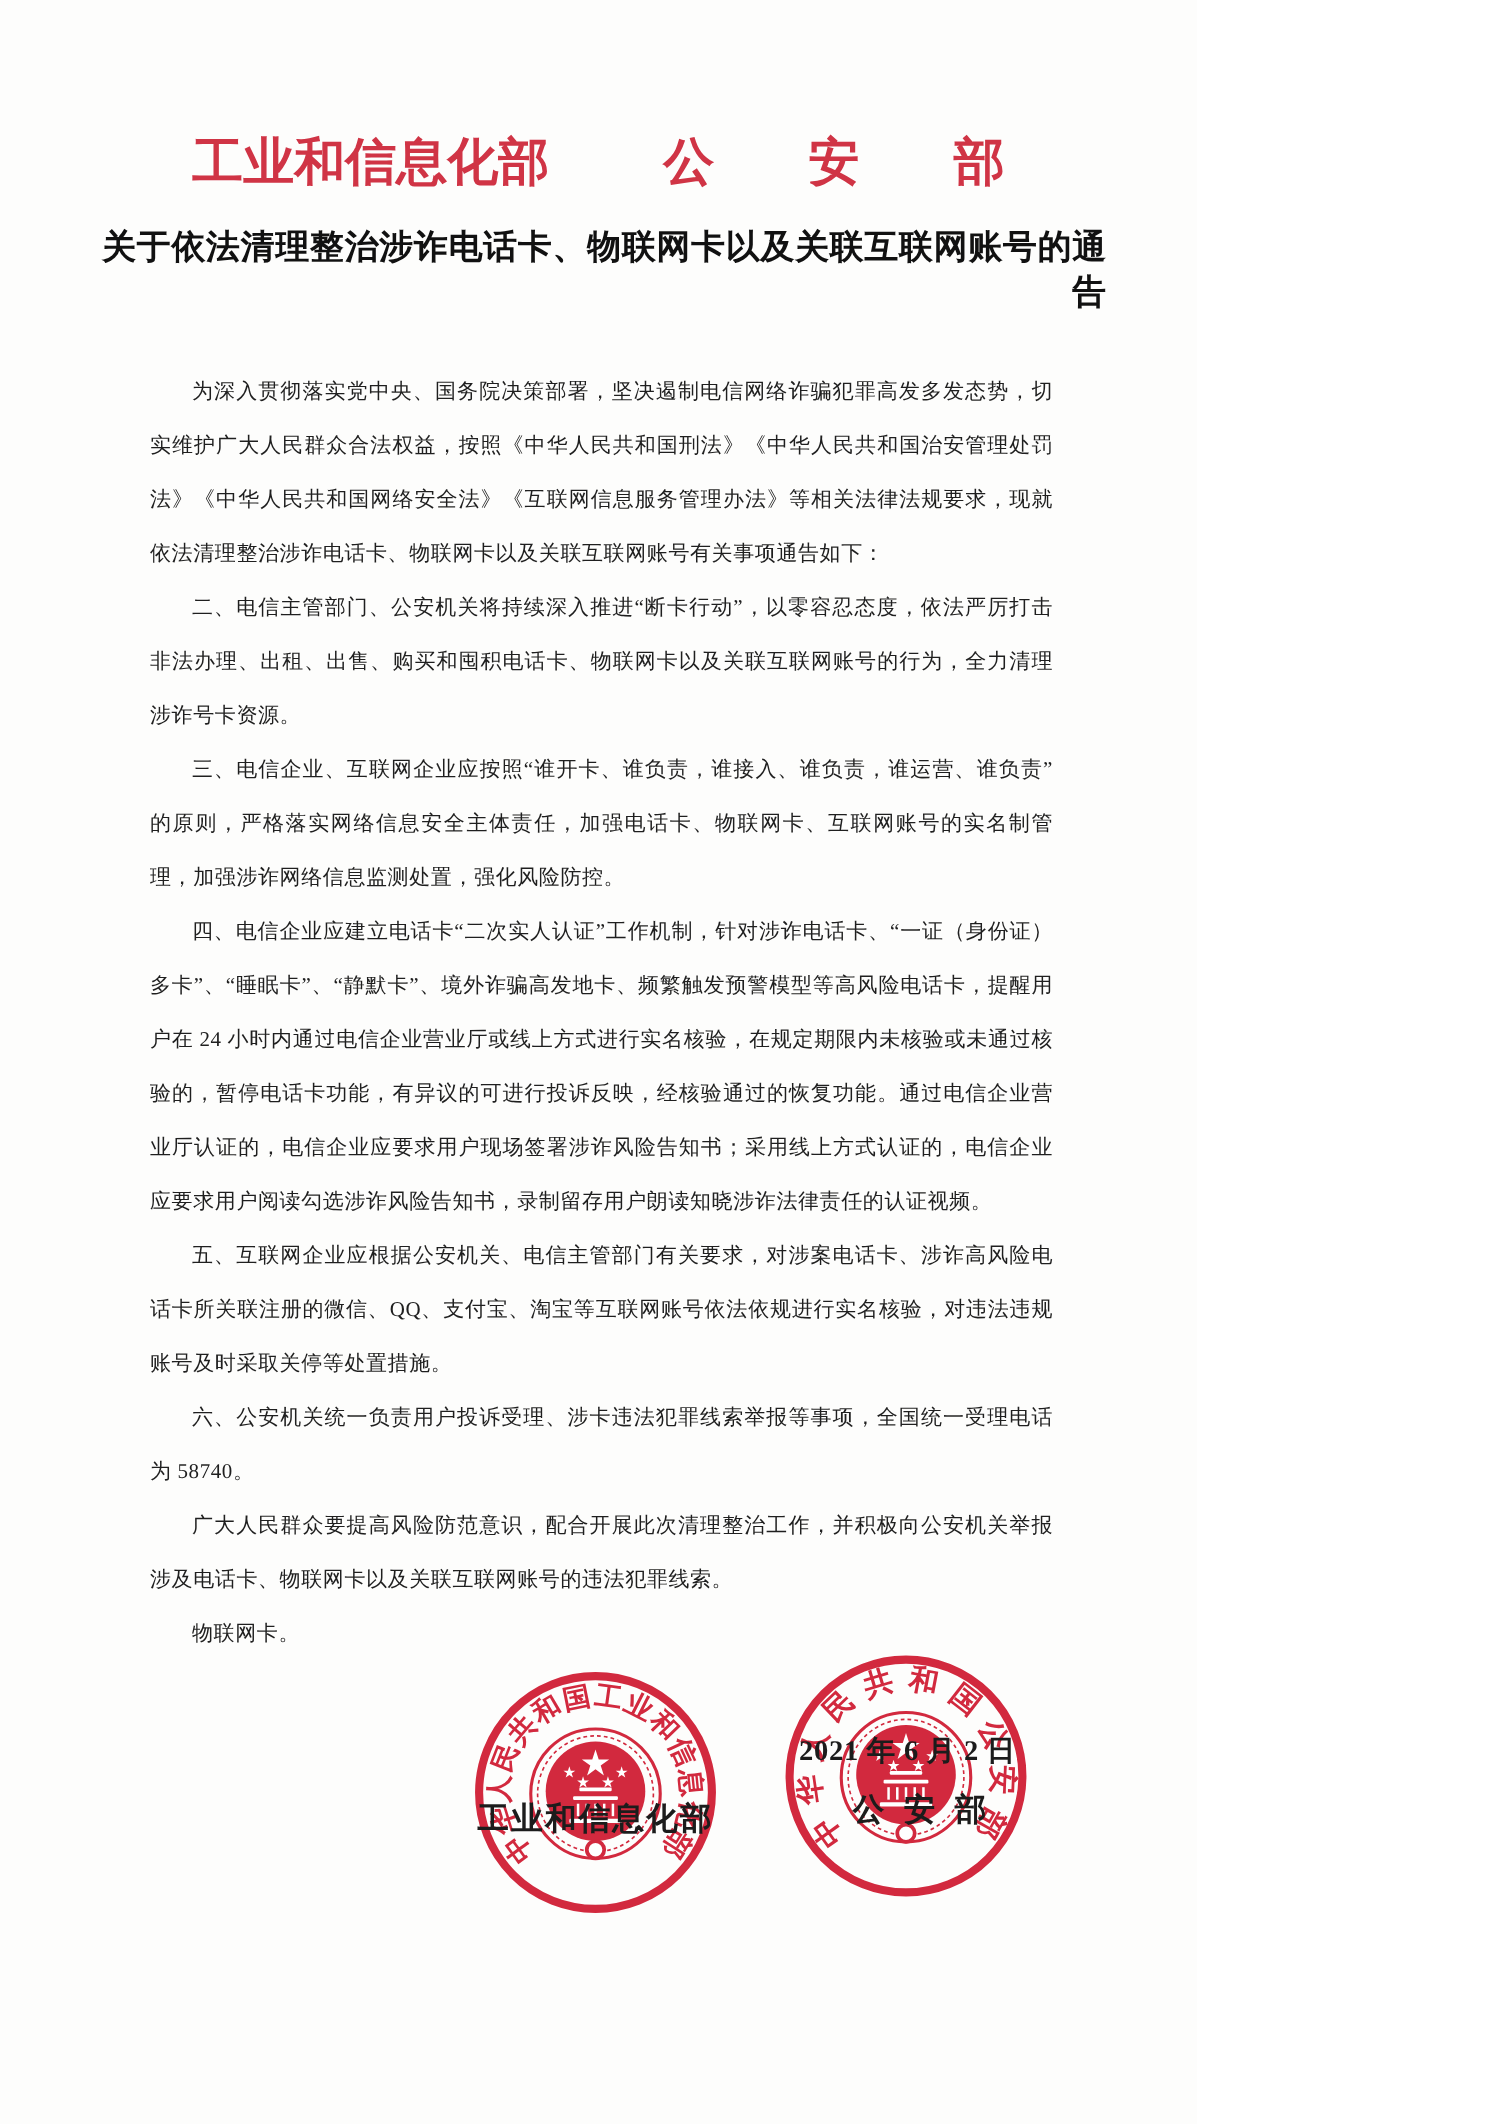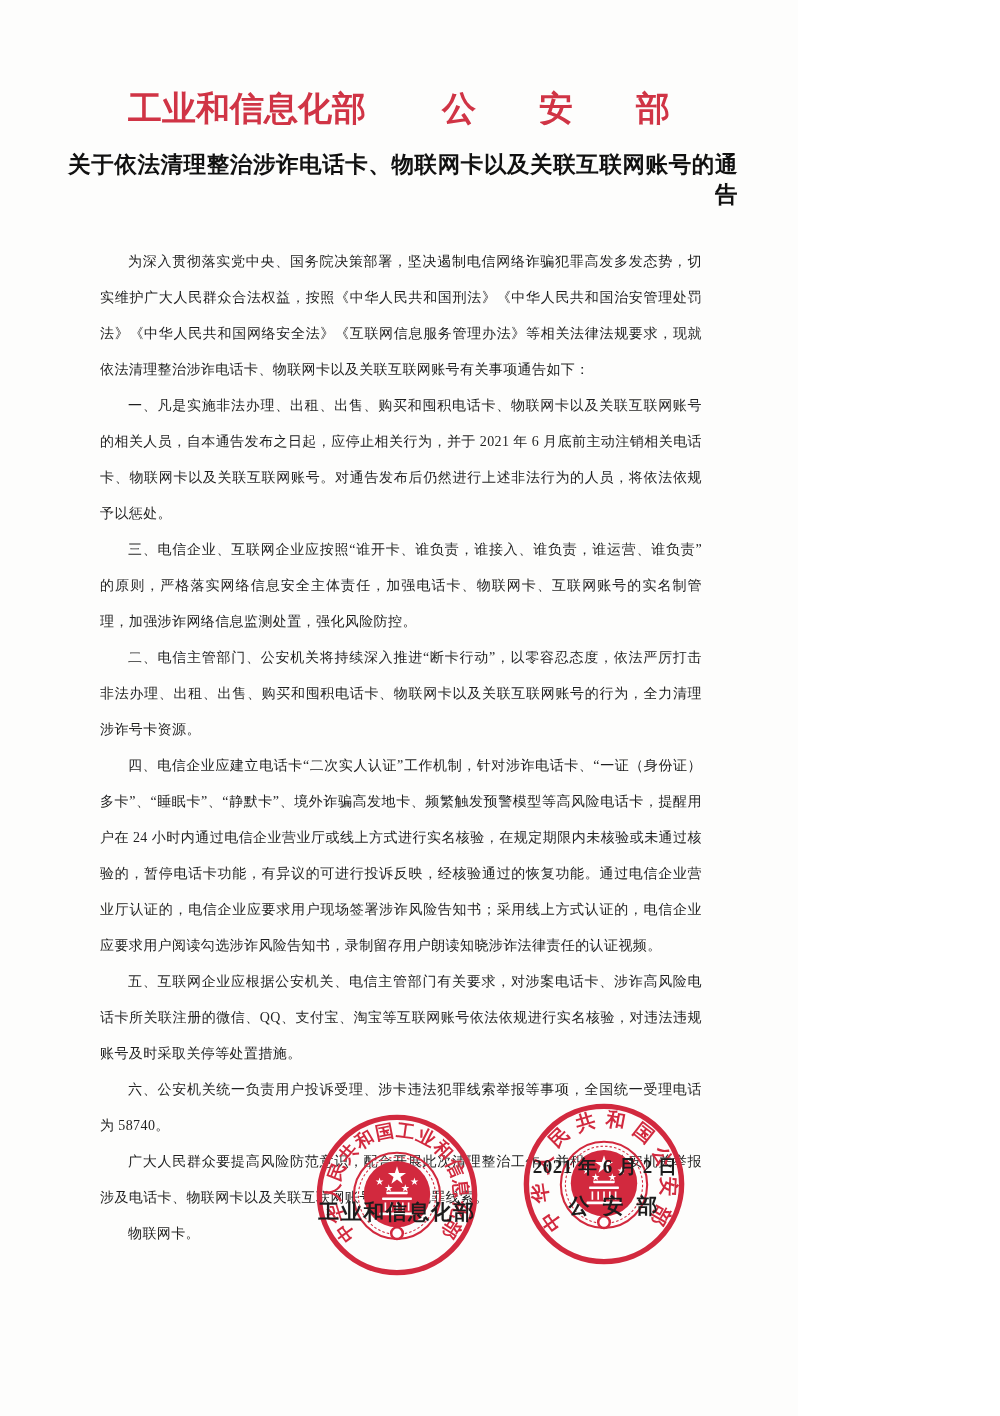--- a/index.html
+++ b/index.html
@@ -73,23 +73,22 @@
 
   <div class="ministry-header">
     <span>工业和信息化部</span>
     <span class="ministry-right">公安部</span>
   </div>
 
   <h1 class="doc-title">关于依法清理整治涉诈电话卡、物联网卡以及关联互联网账号的通告</h1>
 
   <div class="doc-body">
     <p>为深入贯彻落实党中央、国务院决策部署，坚决遏制电信网络诈骗犯罪高发多发态势，切实维护广大人民群众合法权益，按照《中华人民共和国刑法》《中华人民共和国治安管理处罚法》《中华人民共和国网络安全法》《互联网信息服务管理办法》等相关法律法规要求，现就依法清理整治涉诈电话卡、物联网卡以及关联互联网账号有关事项通告如下：</p>
-    <p>一、凡是实施非法办理、出租、出售、购买和囤积电话卡、物联网卡以及关联互联网账号的相关人员，自本通告发布之日起，应停止相关行为，并于 2021 年 6 月底前主动注销相关电话卡、物联网卡以及关联互联网账号。对通告发布后仍然进行上述非法行为的人员，将依法依规予以惩处。</p>
+    <p>二、电信主管部门、公安机关将持续深入推进“断卡行动”，以零容忍态度，依法严厉打击非法办理、出租、出售、购买和囤积电话卡、物联网卡以及关联互联网账号的行为，全力清理涉诈号卡资源。</p>
     <p>三、电信企业、互联网企业应按照“谁开卡、谁负责，谁接入、谁负责，谁运营、谁负责”的原则，严格落实网络信息安全主体责任，加强电话卡、物联网卡、互联网账号的实名制管理，加强涉诈网络信息监测处置，强化风险防控。</p>
-    <p>二、电信主管部门、公安机关将持续深入推进“断卡行动”，以零容忍态度，依法严厉打击非法办理、出租、出售、购买和囤积电话卡、物联网卡以及关联互联网账号的行为，全力清理涉诈号卡资源。</p>
     <p>四、电信企业应建立电话卡“二次实人认证”工作机制，针对涉诈电话卡、“一证（身份证）多卡”、“睡眠卡”、“静默卡”、境外诈骗高发地卡、频繁触发预警模型等高风险电话卡，提醒用户在 24 小时内通过电信企业营业厅或线上方式进行实名核验，在规定期限内未核验或未通过核验的，暂停电话卡功能，有异议的可进行投诉反映，经核验通过的恢复功能。通过电信企业营业厅认证的，电信企业应要求用户现场签署涉诈风险告知书；采用线上方式认证的，电信企业应要求用户阅读勾选涉诈风险告知书，录制留存用户朗读知晓涉诈法律责任的认证视频。</p>
     <p>五、互联网企业应根据公安机关、电信主管部门有关要求，对涉案电话卡、涉诈高风险电话卡所关联注册的微信、QQ、支付宝、淘宝等互联网账号依法依规进行实名核验，对违法违规账号及时采取关停等处置措施。</p>
     <p>六、公安机关统一负责用户投诉受理、涉卡违法犯罪线索举报等事项，全国统一受理电话为 58740。</p>
     <p>广大人民群众要提高风险防范意识，配合开展此次清理整治工作，并积极向公安机关举报涉及电话卡、物联网卡以及关联互联网账号的违法犯罪线索。</p>
     <p>物联网卡。</p>
   </div>
 
   <div class="seal seal-left">
     <svg viewBox="0 0 200 200">
       <defs>

